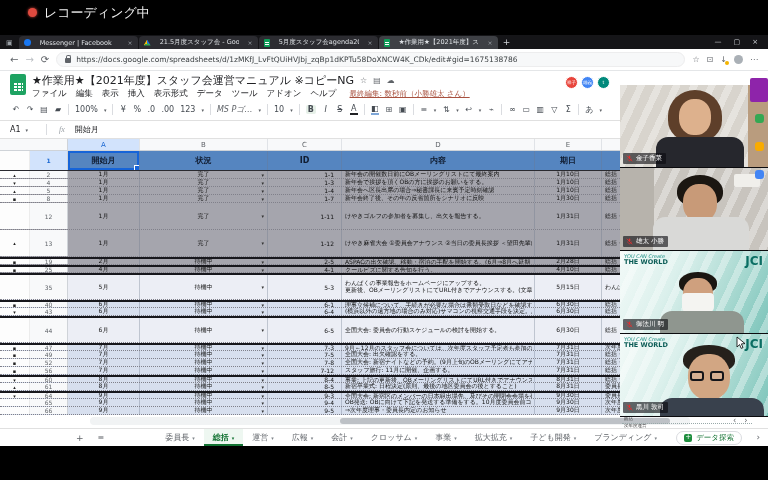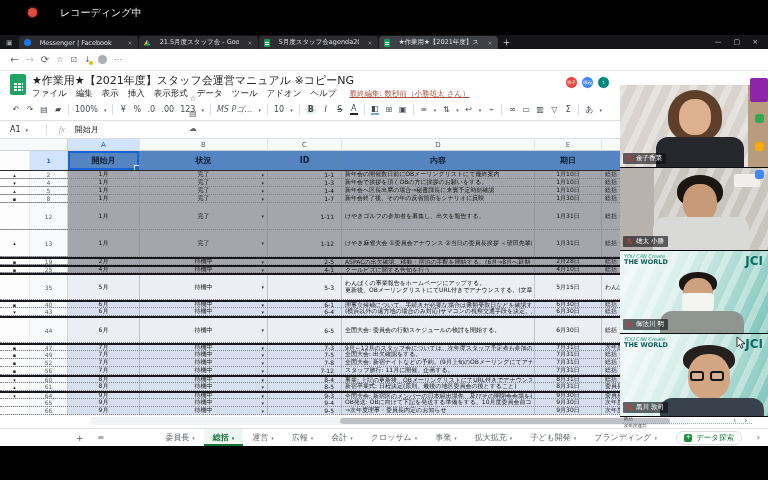--- a/index.html
+++ b/index.html
@@ -2,21 +2,21 @@
 <html><head>
 <meta charset="utf-8">
 <style>
   html,body{margin:0;padding:0;background:#000;}
   *{box-sizing:border-box;}
   .screen{position:relative;width:768px;height:480px;background:#000;overflow:hidden;
           font-family:"DejaVu Sans","Liberation Sans",sans-serif;}
   
   .recbar{position:absolute;top:0;left:0;right:0;height:25px;display:flex;align-items:center;gap:7px;padding-left:28px;}
   .recdot{width:9px;height:9px;border-radius:50%;background:#e04a3f;box-shadow:0 0 3px #e04a3f;}
-  .reclabel{color:#eee;font-size:10px;margin-left:16px;}
+  .reclabel{color:#eee;font-size:13px;}
   
   .browser{position:absolute;top:35px;left:0;width:768px;height:411px;background:#fff;}
   .tabstrip{position:absolute;top:0;left:0;right:0;height:14px;background:#151518;display:flex;align-items:flex-end;}
   .tsearch{color:#9aa0a6;font-size:7px;margin:0 6px 2px 6px;}
   .tab{height:13px;background:#2c2c31;color:#dde0e4;font-size:6.5px;display:flex;align-items:center;gap:9px;
        padding:0 5px;border-radius:4px 4px 0 0;width:119px;margin-right:1px;overflow:hidden;}
   .tab.active{background:#3e4045;}
   .tab .ttl{flex:1;white-space:nowrap;overflow:hidden;}
   .tclose{color:#9aa0a6;font-size:6px;}
   .icon-fb{width:7px;height:7px;min-width:7px;border-radius:50%;background:#1877f2;color:#fff;font-size:5px;font-weight:bold;
@@ -39,21 +39,21 @@
   .act{font-size:8px;color:#5f6368;}
   .dl{position:relative;}
   .dl::after{content:"";position:absolute;right:-2px;bottom:-1px;width:4px;height:4px;border-radius:50%;background:#f4b400;}
   .prof{width:9px;height:9px;border-radius:50%;background:#aab0b6;}
   
   .sheets{position:absolute;top:36px;left:0;right:0;bottom:0;background:#fff;}
   .slogo{position:absolute;left:10px;top:3px;width:16px;height:21px;background:#1ea362;border-radius:2px;}
   .slogo::after{content:"";position:absolute;left:3px;right:3px;top:8px;bottom:4px;background:#fff;
         background-image:linear-gradient(#1ea362 1px,transparent 1px),linear-gradient(90deg,#1ea362 1px,transparent 1px);
         background-size:100% 3px,4px 100%;}
-  .sh-title{position:absolute;left:32px;top:2px;display:flex;align-items:center;gap:6px;font-size:11px;color:#202124;flex-direction:column;}
+  .sh-title{position:absolute;left:32px;top:2px;display:flex;align-items:center;gap:6px;font-size:11px;color:#202124;}
   .ticon{font-size:8px;color:#5f6368;}
   .sh-menus{position:absolute;left:32px;top:17px;display:flex;align-items:center;gap:9px;font-size:8.5px;color:#202124;}
   .lastedit{font-size:7.5px;color:#a8513f;text-decoration:underline;margin-left:4px;white-space:nowrap;}
   .avatars{position:absolute;left:562px;top:5px;display:flex;}
   .av{width:13px;height:13px;border-radius:50%;color:#fff;font-size:4.5px;display:flex;align-items:center;justify-content:center;
       margin-left:3px;border:1px solid #fff;}
   .sharebtn{position:absolute;left:645px;top:4px;width:88px;height:18px;background:#1e8e3e;border-radius:4px;color:#fff;
       font-size:8px;display:flex;align-items:center;justify-content:center;}
   .sh-toolbar{position:absolute;top:28px;left:0;right:0;height:22px;border-bottom:1px solid #e0e0e0;display:flex;
       align-items:center;gap:6px;padding:0 12px;font-size:8px;color:#454b52;white-space:nowrap;overflow:hidden;}
@@ -205,20 +205,24 @@
         <span>—</span>
         <span>▢</span>
         <span>×</span>
       </div>
     </div>
 
     <div class="urlbar">
       <span class="nav">←</span>
       <span class="nav dim">→</span>
       <span class="nav">⟳</span>
+      <div class="addr">
+        <span class="lock"></span>
+        <span>https://docs.google.com/spreadsheets/d/1zMKfJ_LvFtQUiHVJbj_zqBp1dKPTu58DoXNCW4K_CDk/edit#gid=1675138786</span>
+      </div>
       <span class="act">☆</span>
       <span class="act">⊡</span>
       <span class="act dl">↓</span>
       <span class="prof"></span>
       <span class="act">⋯</span>
     </div>
 
     <div class="sheets">
 
       <span class="slogo"></span>

